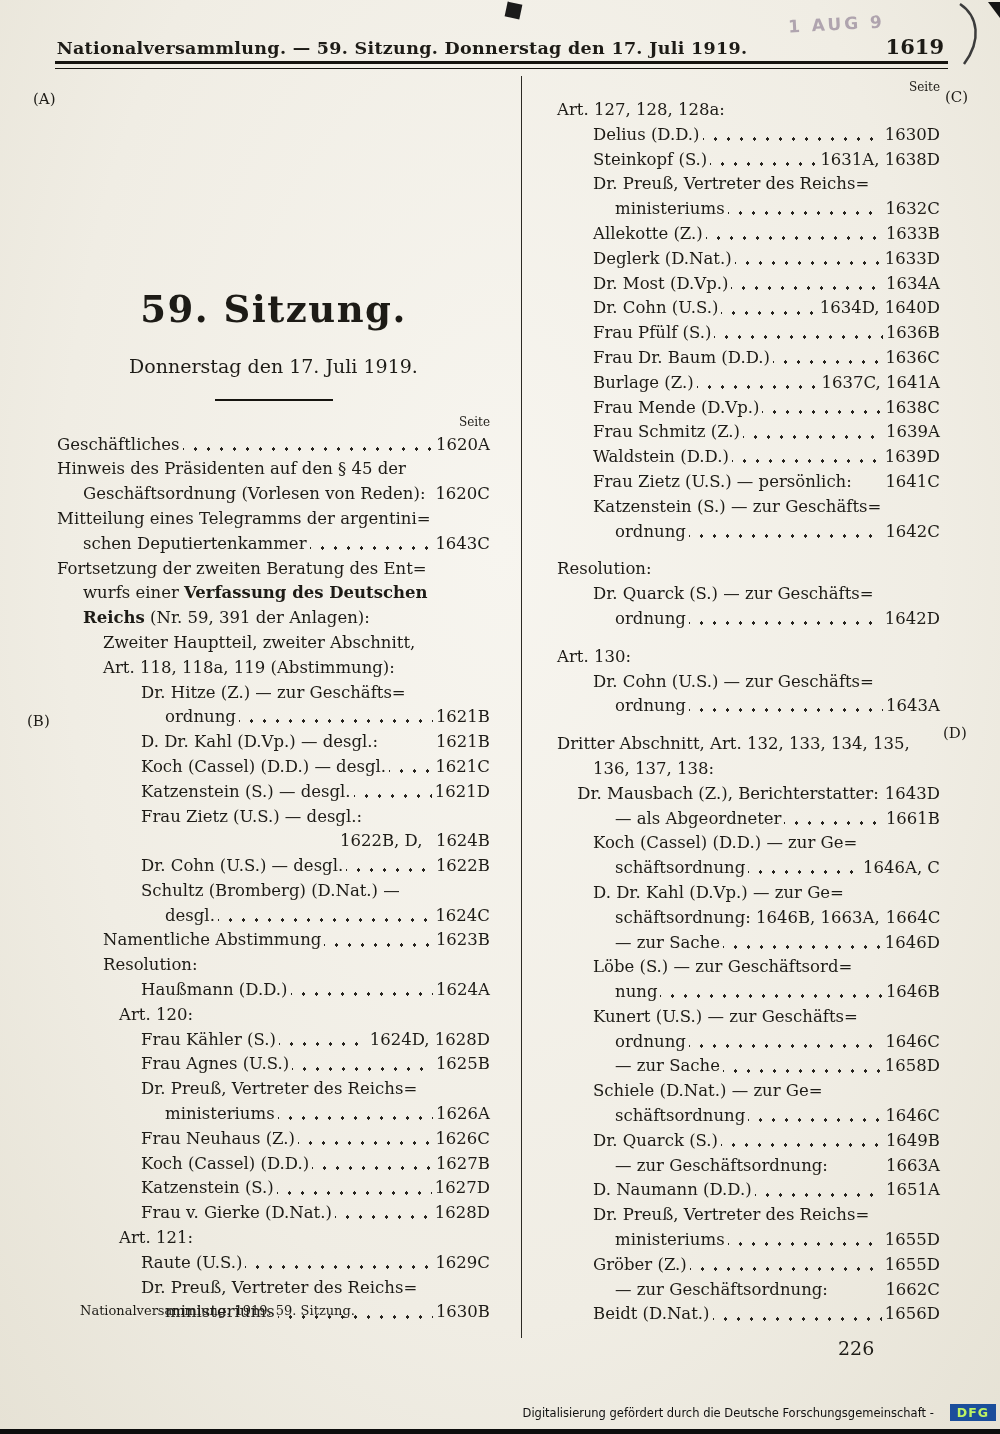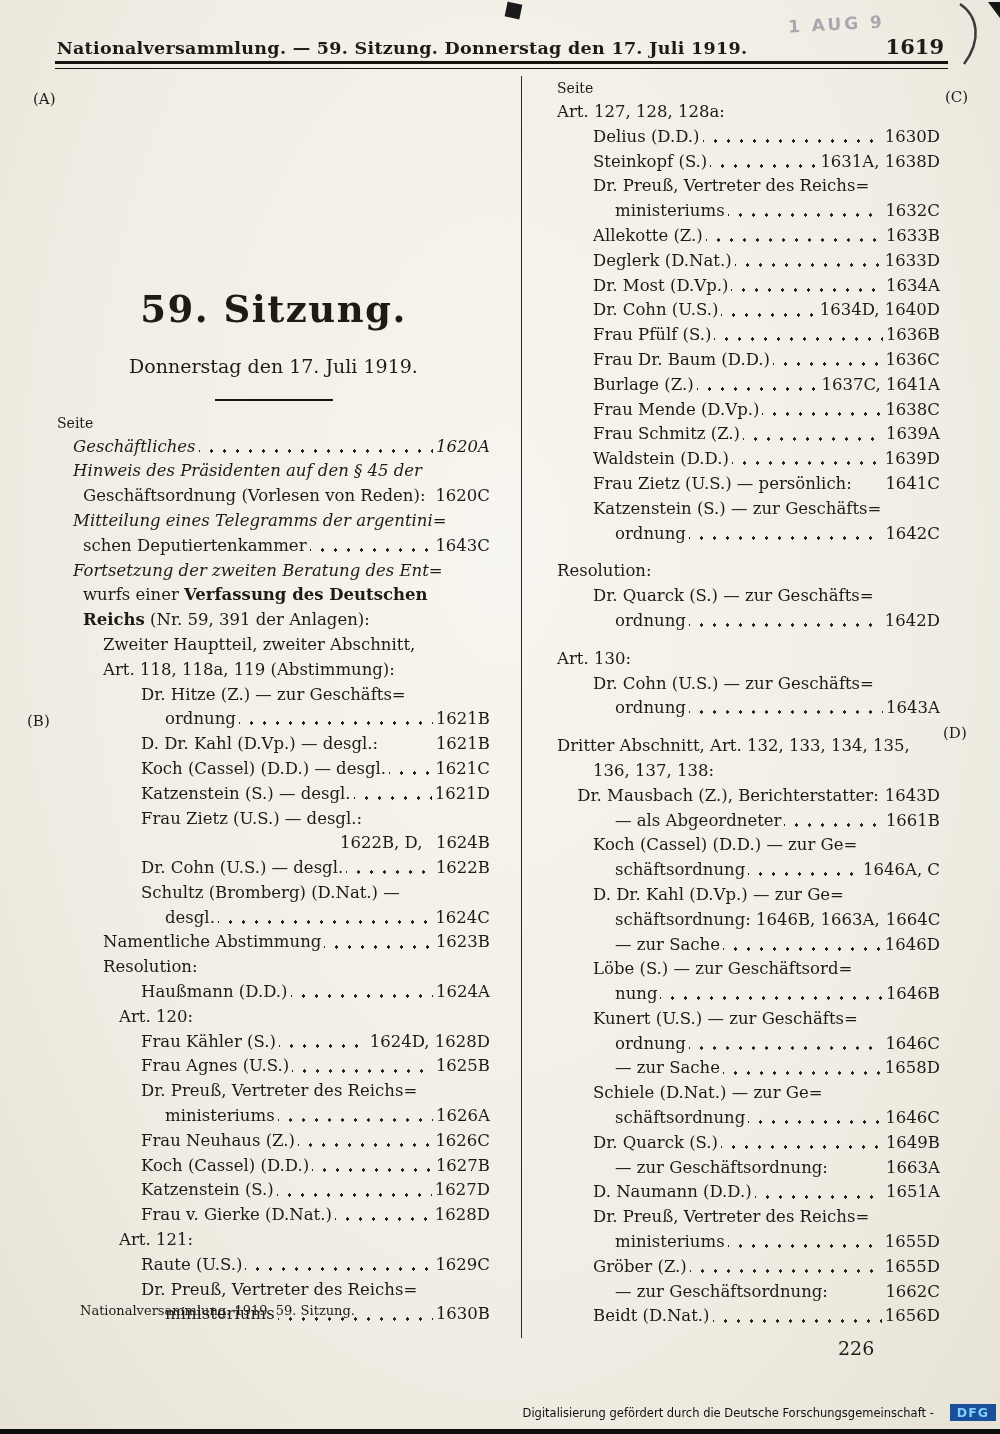--- a/index.html
+++ b/index.html
@@ -54,57 +54,57 @@
 
   
   .left-col  { position: absolute; left: 57px;  top: 288px; width: 433px; }
   .right-col { position: absolute; left: 557px; top: 80px;  width: 383px; }
   .session-title {
     margin: 0; text-align: center; font-size: 37px; font-weight: bold;
     letter-spacing: 1.5px; line-height: 1.15;
   }
   .session-subtitle { margin-top: 24px; text-align: center; font-size: 19px; }
   .title-rule { width: 118px; height: 2px; background: #16140f; margin: 22px auto 0; }
-  .seite-label { text-align: left; font-size: 14px; margin-top: 14px; }
+  .seite-label { text-align: right; font-size: 12px; margin-top: 14px; }
   .right-col .seite-label { margin-top: 0; }
 
   
   .toc { margin-top: 4px; }
   .toc-line {
     display: flex; align-items: baseline;
     height: 24.8px; line-height: 24.8px;
     font-size: 16.5px; white-space: nowrap;
   }
   .toc-line.gap { margin-top: 13px; }
   .entry-text b { font-weight: bold; }
   .leader { flex: 1 1 auto; min-width: 6px; align-self: stretch; }
   .leader.dotted {
     background-image: radial-gradient(circle, #26231e 1.5px, rgba(0,0,0,0) 1.7px);
     background-size: 13px 6px; background-repeat: repeat-x;
     background-position: 6px 70%; margin: 0 3px;
   }
   .page-ref { font-size: 16.5px; }
 
   
-  .col-left  .ind0 { margin-left: 16px; font-style: italic; }   .col-left  .ind1 { margin-left: 26px; }
+  .col-left  .ind0 { margin-left: 0; }   .col-left  .ind1 { margin-left: 26px; }
   .col-left  .ind2 { margin-left: 46px; }.col-left  .ind3 { margin-left: 62px; }
   .col-left  .ind4 { margin-left: 84px; }.col-left  .ind5 { margin-left: 108px; }
   .col-right .ind0 { margin-left: 0; }   .col-right .ind1 { margin-left: 36px; justify-content: flex-end; }
   .col-right .ind2 { margin-left: 58px; }
 
   
   .footer-imprint { position: absolute; left: 80px;  top: 1303px; font-size: 13px; }
   .sheet-number   { position: absolute; left: 838px; top: 1337px; font-size: 19px; }
   .digitization {
     position: absolute; right: 4px; top: 1404px;
     display: flex; align-items: center; gap: 16px;
     font-family: "DejaVu Sans", sans-serif; font-size: 11.5px; color: #101010;
   }
   .dfg {
-    display: inline-block; background: #1b4e9b; color: #7dd3fc;
+    display: inline-block; background: #1b4e9b; color: #bef264;
     font-weight: bold; font-size: 12.5px; letter-spacing: 1px; padding: 1px 7px;
   }
   .bottom-edge { position: absolute; left: 0; bottom: 0; width: 100%; height: 5px; background: #0d0d0d; }
 </style>
 </head>
 <body>
 
 <div class="page">
 
   <div class="artifact-top"></div>

